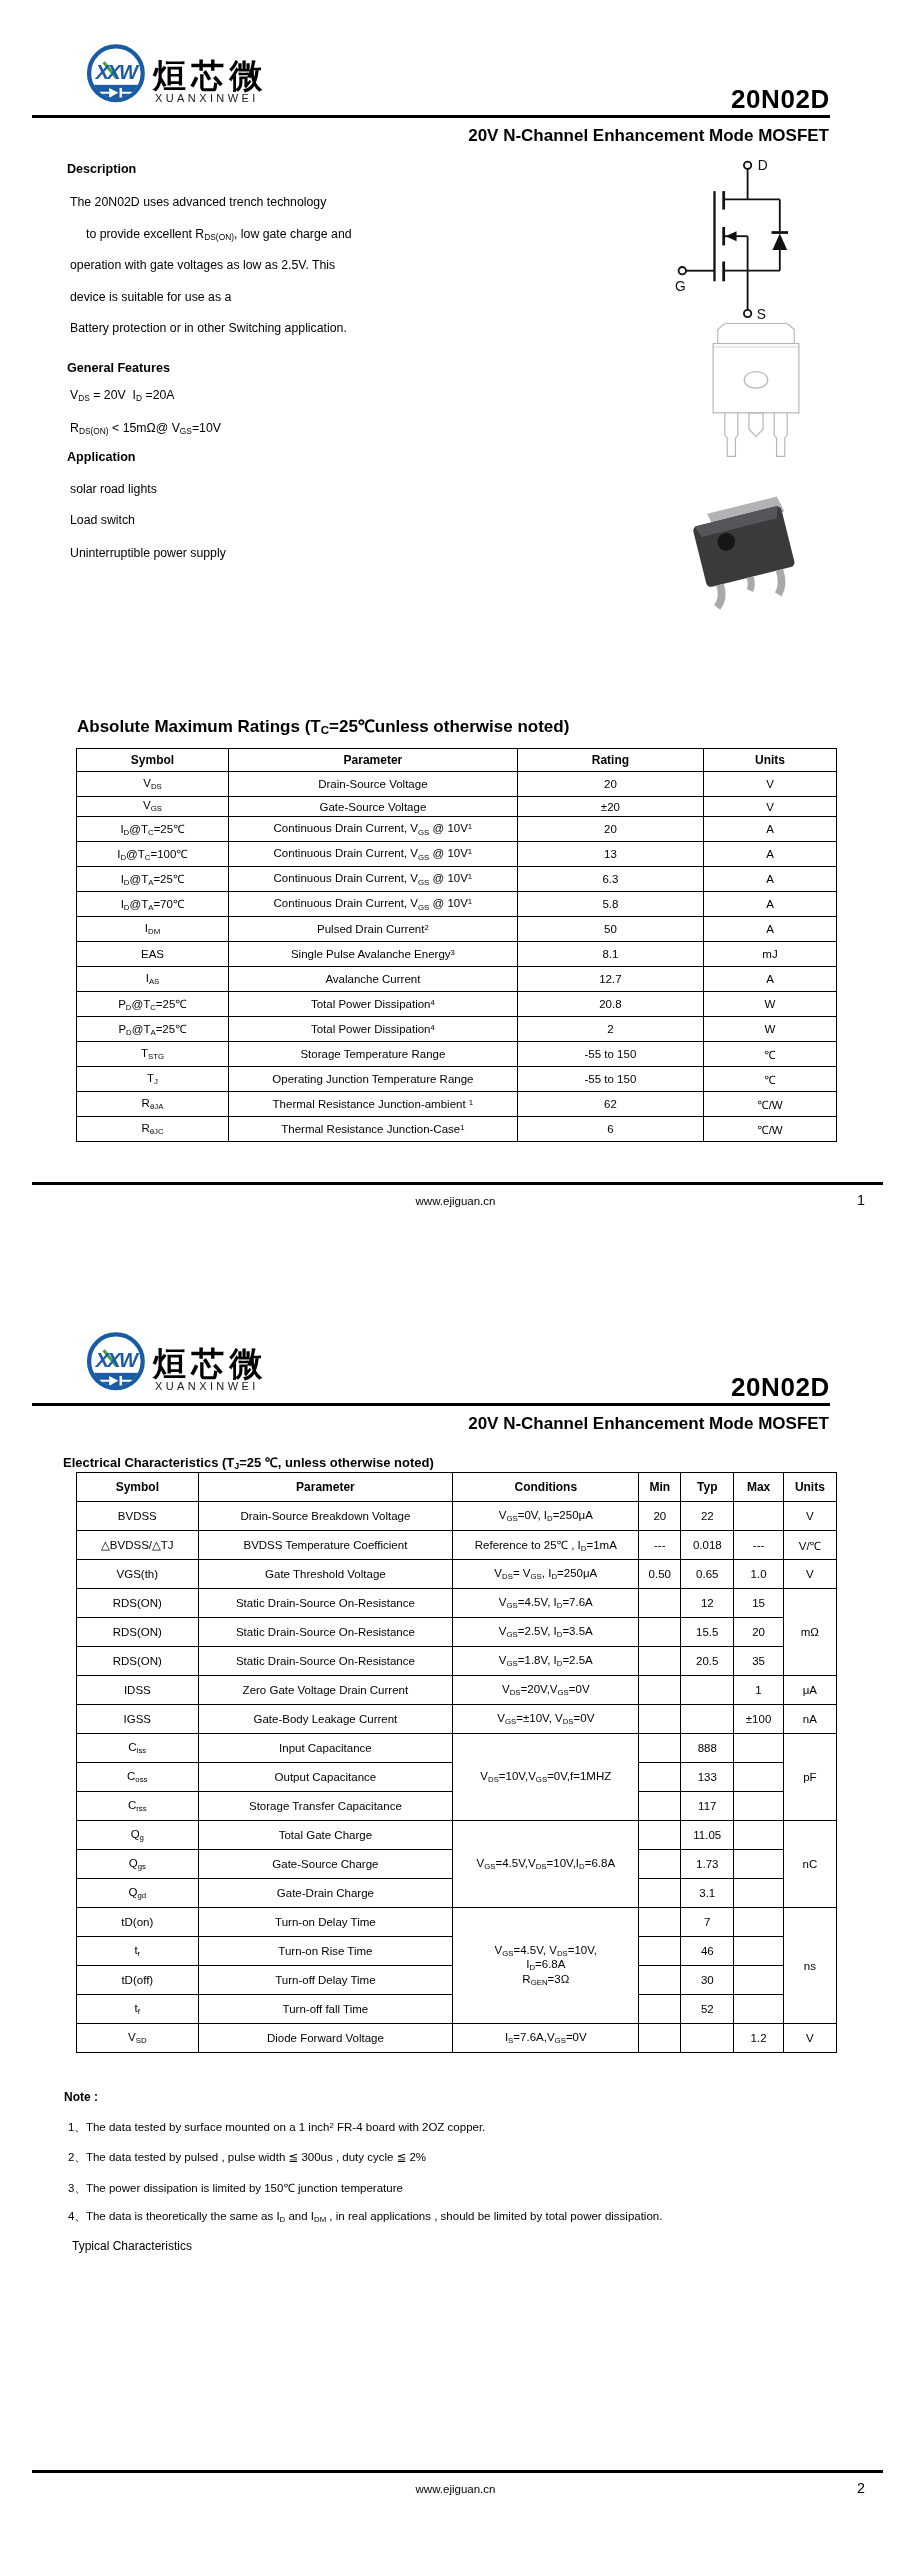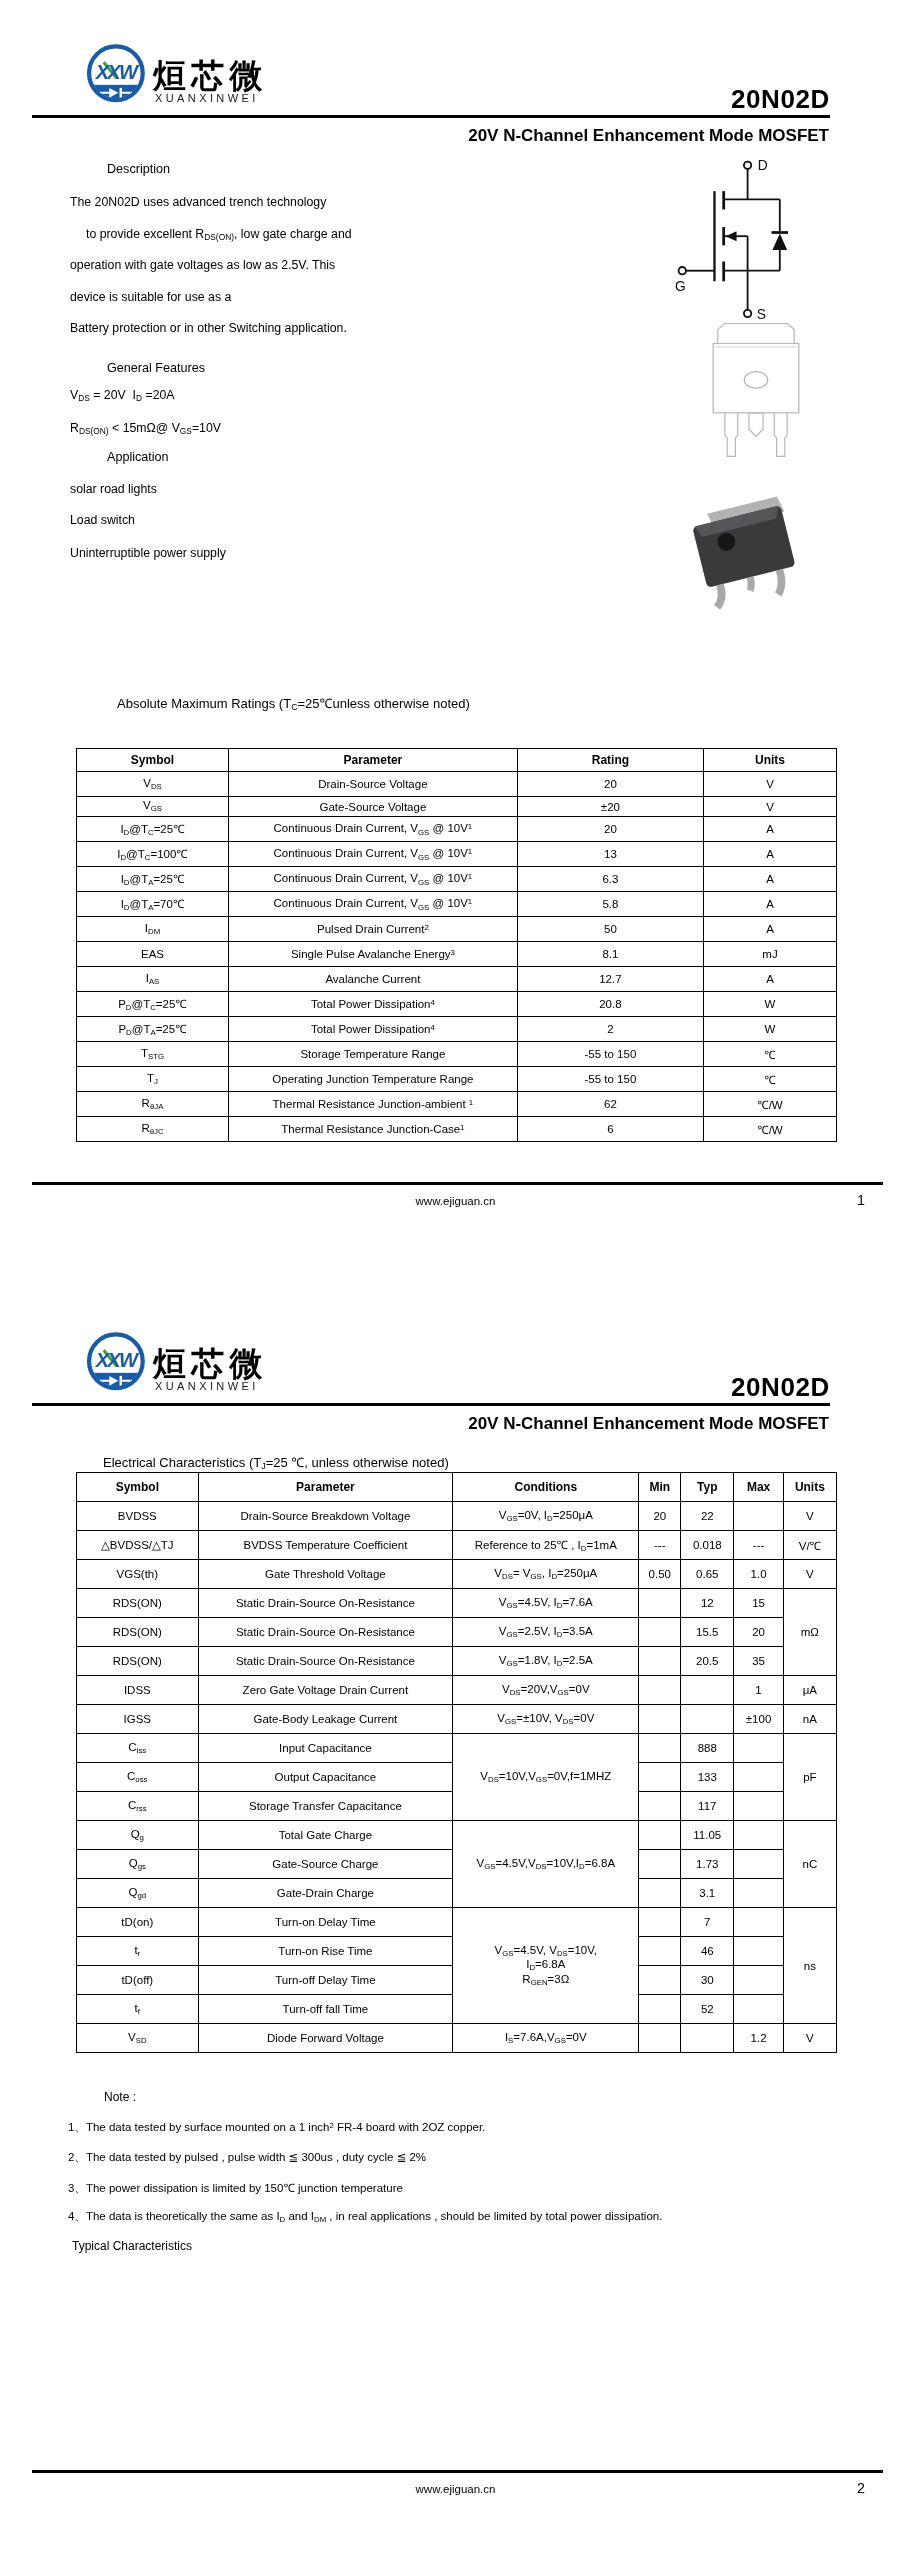--- a/index.html
+++ b/index.html
@@ -7,21 +7,21 @@
   .page{position:relative;width:911px;height:1288px;background:#fff;overflow:hidden;}
   .abs{position:absolute;}
   
   .logo-icon{left:86px;top:40px;width:61px;height:72px;}
   .name-cn{left:153px;top:54px;font-size:33px;font-weight:700;letter-spacing:5.2px;}
   .name-en{left:155px;top:92px;font-size:11px;letter-spacing:3.4px;color:#1a1a1a;}
   .part-title{right:81px;top:84px;font-size:26px;font-weight:700;letter-spacing:0.6px;}
   .hrule{left:32px;top:115px;width:798px;height:2.9px;background:#000;}
   .subtitle{right:82px;top:126px;font-size:17px;font-weight:700;}
   
-  .h3{font-size:12.6px;font-weight:400;margin-left:40px;}
+  .h3{font-size:12.6px;font-weight:700;}
   .bodyline{font-size:12.3px;white-space:pre-wrap;}
   
   table{border-collapse:collapse;table-layout:fixed;}
   td{border:1.1px solid #000;text-align:center;vertical-align:middle;font-size:11.5px;padding:0.6px 2.3px;overflow:hidden;}
   thead td{font-weight:700;font-size:12px;margin-top:28px;}
   sub{font-size:68%;vertical-align:-2.3px;}
   sup{font-size:68%;vertical-align:3.4px;}
   .abs-table{left:76px;top:748px;width:761px;}
   .abs-table tr{height:25px;}
   .abs-table thead tr{height:23px;}
@@ -121,21 +121,21 @@
       <polygon points="50,22 172,22 178,50 56,50" fill="#b3b3b5"></polygon>
       <rect x="20" y="38" width="154" height="106" rx="8" fill="#3a3a3c"></rect>
       <polygon points="24,38 170,38 162,58 32,58" fill="#56565a"></polygon>
       <circle cx="70" cy="76" r="15" fill="#161616"></circle>
       <path d="M42,144 q2,24 -14,36" stroke="#a9a9ab" stroke-width="13" fill="none"></path>
       <path d="M95,144 q0,14 -6,22" stroke="#a9a9ab" stroke-width="12" fill="none"></path>
       <path d="M146,144 q2,26 -12,40" stroke="#a9a9ab" stroke-width="13" fill="none"></path>
     </g>
   </svg>
 
-  <div class="abs h3" style="left:77px;top:694px;font-size:13px;">Absolute Maximum Ratings (T<sub>C</sub>=25℃unless otherwise noted)</div>
+  <div class="abs h3" style="left:77px;top:714px;font-size:17px;">Absolute Maximum Ratings (T<sub>C</sub>=25℃unless otherwise noted)</div>
   <table class="abs abs-table">
     <colgroup>
         <col style="width:20%">
         <col style="width:38%">
         <col style="width:24.5%">
         <col style="width:17.5%">
       </colgroup>
     <thead>
         <tr>
           <td>Symbol</td>

